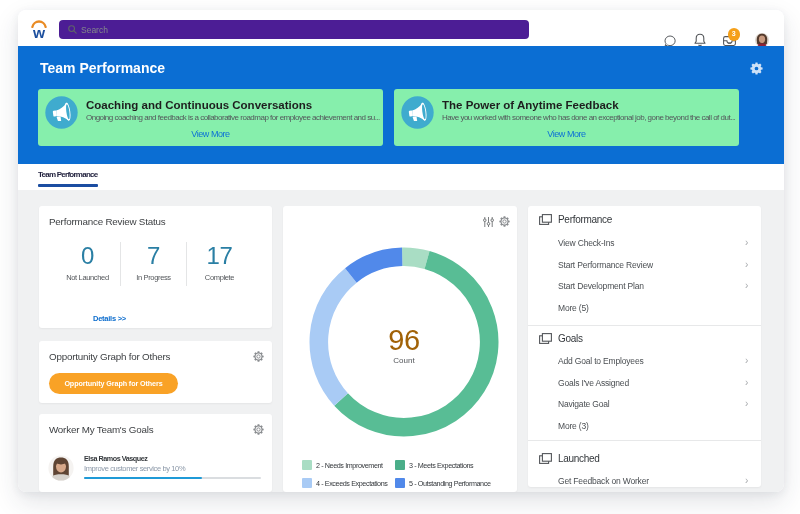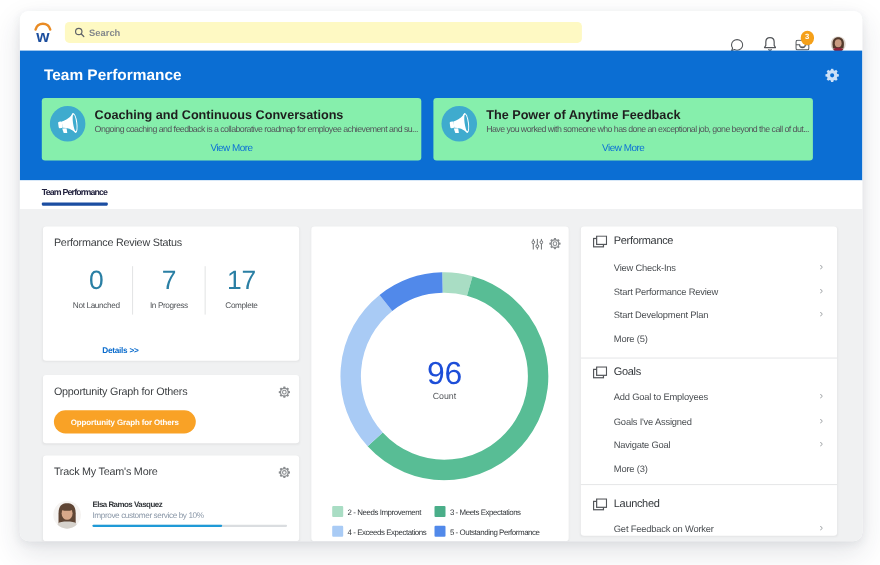--- a/index.html
+++ b/index.html
@@ -1,21 +1,21 @@
 <!DOCTYPE html>
 <html><head>
 <meta charset="utf-8">
 <style>
 * { margin:0; padding:0; box-sizing:border-box; }
 html,body { width:800px; height:514px; background:#fff; font-family:"Liberation Sans", sans-serif; overflow:hidden; }
 .app { position:absolute; left:18px; top:10px; width:766px; height:482px; background:#fff; border-radius:8px; overflow:hidden; box-shadow:0 10px 26px rgba(40,50,70,.13), 0 2px 8px rgba(40,50,70,.07); }
 .abs { position:absolute; }
 
 .nav { position:absolute; left:0; top:0; width:766px; height:36px; background:#fff; }
-.search { position:absolute; left:41px; top:10px; width:470px; height:19px; background:#fef9c3; border-radius:4px;font-weight:bold; }
+.search { position:absolute; left:41px; top:10px; width:470px; height:19px; background:#4c1d95; border-radius:4px; }
 .search span { position:absolute; left:22px; top:5px; font-size:8.5px; color:#84888b; }
 
 .bluehead { position:absolute; left:0; top:36px; width:766px; height:118px; background:#0b6ed3; }
 .bluehead h1 { position:absolute; left:22px; top:14px; font-size:14px; font-weight:bold; color:#fff; }
 .ann { position:absolute; top:43px; width:345px; height:57px; background:#86efac; border-radius:3px; }
 .ann .mega { position:absolute; left:6.7px; top:7.2px; }
 .ann .t { position:absolute; left:48px; top:10px; font-size:11.5px; font-weight:bold; color:#1e1e1e; white-space:nowrap; }
 .ann .b { position:absolute; left:48px; top:23.5px; font-size:8px; letter-spacing:-0.5px; color:#53565a; white-space:nowrap; }
 .ann .vm { position:absolute; left:0; width:100%; top:39.5px; text-align:center; font-size:9px; letter-spacing:-0.45px; color:#0b6fd6; }
 
@@ -35,21 +35,21 @@
 .nlab { font-size:7.5px; letter-spacing:-0.35px; color:#53565a; margin-top:2.5px; }
 .details { position:absolute; left:10px; top:108px; font-size:7.5px; letter-spacing:-0.25px; font-weight:bold; color:#0b6ccd;padding-left:44px; }
 
 .obtn { position:absolute; left:10px; top:32px; width:129px; height:21px; background:#f9a226; border-radius:11px; color:#fff; font-size:7.2px; letter-spacing:-0.1px; font-weight:bold; text-align:center; line-height:21px; }
 
 .pname { position:absolute; left:45px; top:40px; font-size:7.2px; letter-spacing:-0.45px; font-weight:bold; color:#33373b; }
 .psub { position:absolute; left:45px; top:49.5px; font-size:7.5px; letter-spacing:-0.38px; color:#8b98a8; }
 .pbar { position:absolute; left:45px; top:62.5px; width:177px; height:2.5px; background:#dadde0; border-radius:2px; }
 .pfill { position:absolute; left:0; top:0; width:118px; height:2.5px; background:#1f9ad7; border-radius:2px; }
 
-.count96 { position:absolute; left:0; top:118px; width:242px; text-align:center; font-size:29px; letter-spacing:-0.3px; color:#1d4ed8; }
+.count96 { position:absolute; left:0; top:118px; width:242px; text-align:center; font-size:29px; letter-spacing:-0.3px; color:#a16207; }
 .countlab { position:absolute; left:0; top:150px; width:242px; text-align:center; font-size:8px; color:#53565a; }
 .leg { position:absolute; font-size:7.2px; letter-spacing:-0.4px; color:#33373b; white-space:nowrap; }
 .legsq { position:absolute; width:10px; height:10px; border-radius:1px; }
 
 .sect { position:absolute; left:30px; font-size:10px; letter-spacing:-0.3px; color:#33373b; }
 .mi { position:absolute; left:30px; font-size:8.5px; letter-spacing:-0.18px; color:#4a4e52; }
 .chev { position:absolute; left:217px; width:8px; font-size:10px; color:#a7aaad; line-height:10px; }
 .dotsep { position:absolute; left:0; width:233px; border-top:1px solid #e7e8e9; }
 </style>
 </head>
@@ -157,21 +157,21 @@
       <div class="ct">Opportunity Graph for Others</div>
       <svg class="gear" style="left:214px;top:10px" width="11" height="11" viewBox="0 0 16 16">
         <path d="M 6.43 2.31 L 6.75 0.50 L 9.25 0.50 L 9.57 2.31 L 10.91 2.87 L 12.42 1.82 L 14.18 3.58 L 13.13 5.09 L 13.69 6.43 L 15.50 6.75 L 15.50 9.25 L 13.69 9.57 L 13.13 10.91 L 14.18 12.42 L 12.42 14.18 L 10.91 13.13 L 9.57 13.69 L 9.25 15.50 L 6.75 15.50 L 6.43 13.69 L 5.09 13.13 L 3.58 14.18 L 1.82 12.42 L 2.87 10.91 L 2.31 9.57 L 0.50 9.25 L 0.50 6.75 L 2.31 6.43 L 2.87 5.09 L 1.82 3.58 L 3.58 1.82 L 5.09 2.87 Z M 8 5.70 A 2.3 2.3 0 1 0 8 10.30 A 2.3 2.3 0 1 0 8 5.70 Z" fill="#8a8d90" fill-rule="evenodd"></path>
         <circle cx="8" cy="8" r="4.2" fill="#fff"></circle>
         <circle cx="8" cy="8" r="2.4" fill="none" stroke="#8a8d90" stroke-width="1.4"></circle>
       </svg>
       <div class="obtn">Opportunity Graph for Others</div>
     </div>
 
     <div class="card" style="left:21px;top:224px;width:233px;height:78px">
-      <div class="ct">Track My Team's More</div>
+      <div class="ct">Worker My Team's Goals</div>
       <svg class="gear" style="left:214px;top:10px" width="11" height="11" viewBox="0 0 16 16">
         <path d="M 6.43 2.31 L 6.75 0.50 L 9.25 0.50 L 9.57 2.31 L 10.91 2.87 L 12.42 1.82 L 14.18 3.58 L 13.13 5.09 L 13.69 6.43 L 15.50 6.75 L 15.50 9.25 L 13.69 9.57 L 13.13 10.91 L 14.18 12.42 L 12.42 14.18 L 10.91 13.13 L 9.57 13.69 L 9.25 15.50 L 6.75 15.50 L 6.43 13.69 L 5.09 13.13 L 3.58 14.18 L 1.82 12.42 L 2.87 10.91 L 2.31 9.57 L 0.50 9.25 L 0.50 6.75 L 2.31 6.43 L 2.87 5.09 L 1.82 3.58 L 3.58 1.82 L 5.09 2.87 Z M 8 5.70 A 2.3 2.3 0 1 0 8 10.30 A 2.3 2.3 0 1 0 8 5.70 Z" fill="#8a8d90" fill-rule="evenodd"></path>
         <circle cx="8" cy="8" r="4.2" fill="#fff"></circle>
         <circle cx="8" cy="8" r="2.4" fill="none" stroke="#8a8d90" stroke-width="1.4"></circle>
       </svg>
       <svg class="abs" style="left:9px;top:41px" width="26" height="26" viewBox="0 0 26 26">
         <clipPath id="elc">
             <circle cx="13" cy="13" r="12.6"></circle>
           </clipPath>
         <g clip-path="url(#elc)">

